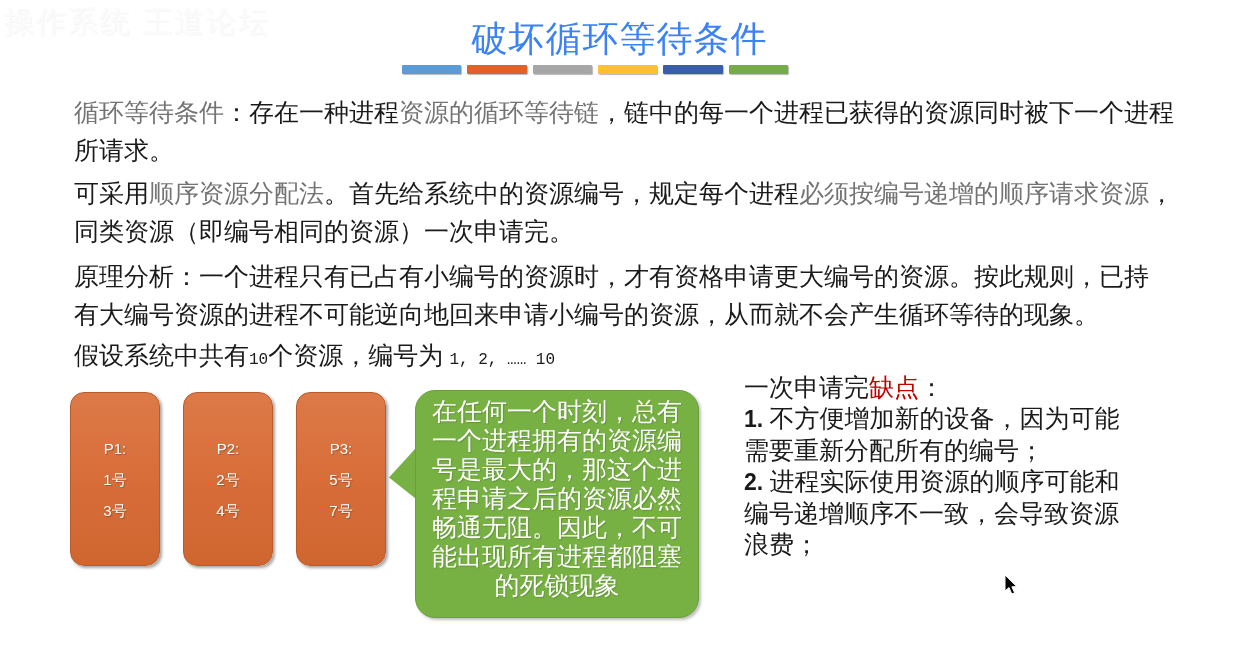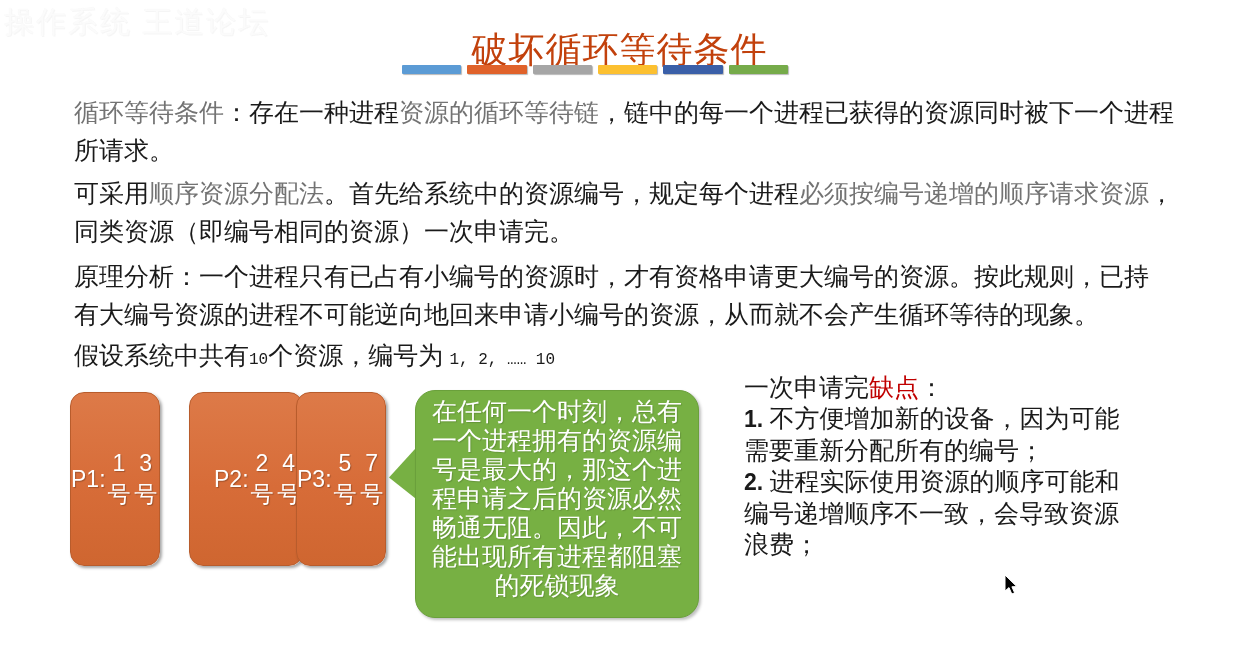--- a/index.html
+++ b/index.html
@@ -36,26 +36,26 @@
     font-family: "Liberation Sans", "DejaVu Sans", sans-serif;
     white-space: nowrap;
     user-select: none;
     opacity: 0.9;
   }
 
   
   .title {
     position: absolute;
     left: 0;
-    top: 28px;
+    top: 17px;
     width: 1239px;
     text-align: center;
     font-size: 36px;
     line-height: 44px;
-    color: #c2410c;
+    color: #3b82f6;
     font-family: "Liberation Serif", "DejaVu Serif", serif;
     letter-spacing: 1px;
   }
 
   .rule-bars {
     position: absolute;
     left: 402px;
     top: 65px;
     width: 386px;
     height: 11px;
@@ -96,30 +96,30 @@
     position: absolute;
     width: 88px;
     height: 172px;
     background: linear-gradient(180deg, #dd7a48 0%, #d76c38 55%, #cf6630 100%);
     border: 1px solid #b85c2c;
     border-radius: 14px;
     box-shadow: 2px 2px 3px rgba(0,0,0,0.35);
     color: #ffffff;
     text-align: center;
     font-family: "Liberation Sans", "DejaVu Sans", sans-serif;
-    font-size: 23px;
+    font-size: 15px;
     line-height: 31px;
     display: flex;
-    flex-direction: row;
+    flex-direction: column;
     align-items: center;
     justify-content: center;
     text-shadow: 1px 1px 1px rgba(0,0,0,0.25);
   }
   #proc1 { left: 70px; top: 392px; }
-  #proc2 { left: 189px; top: 392px; padding-left: 24px; }
+  #proc2 { left: 183px; top: 392px; }
   #proc3 { left: 296px; top: 392px; }
 
   
   .callout {
     position: absolute;
     left: 389px;
     top: 390px;
     width: 310px;
     height: 166px;
   }

